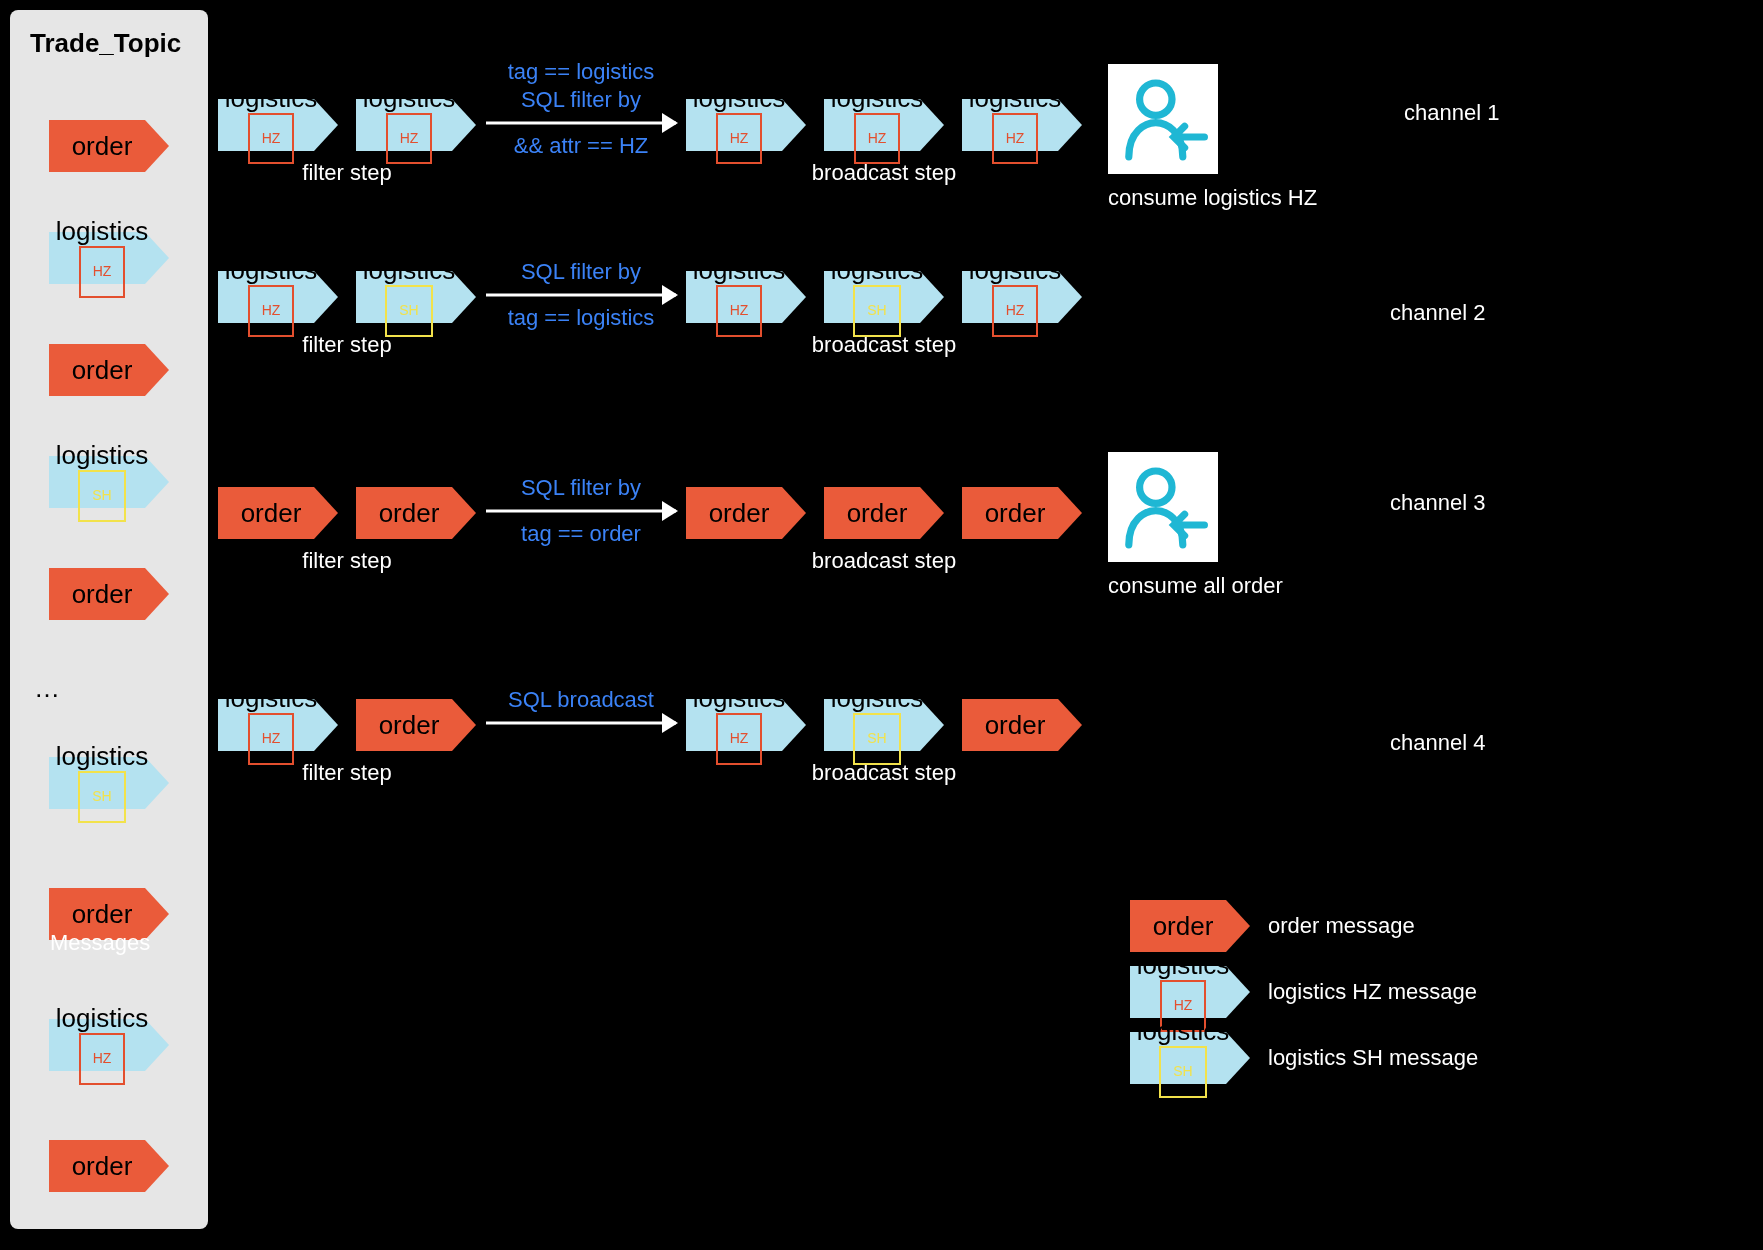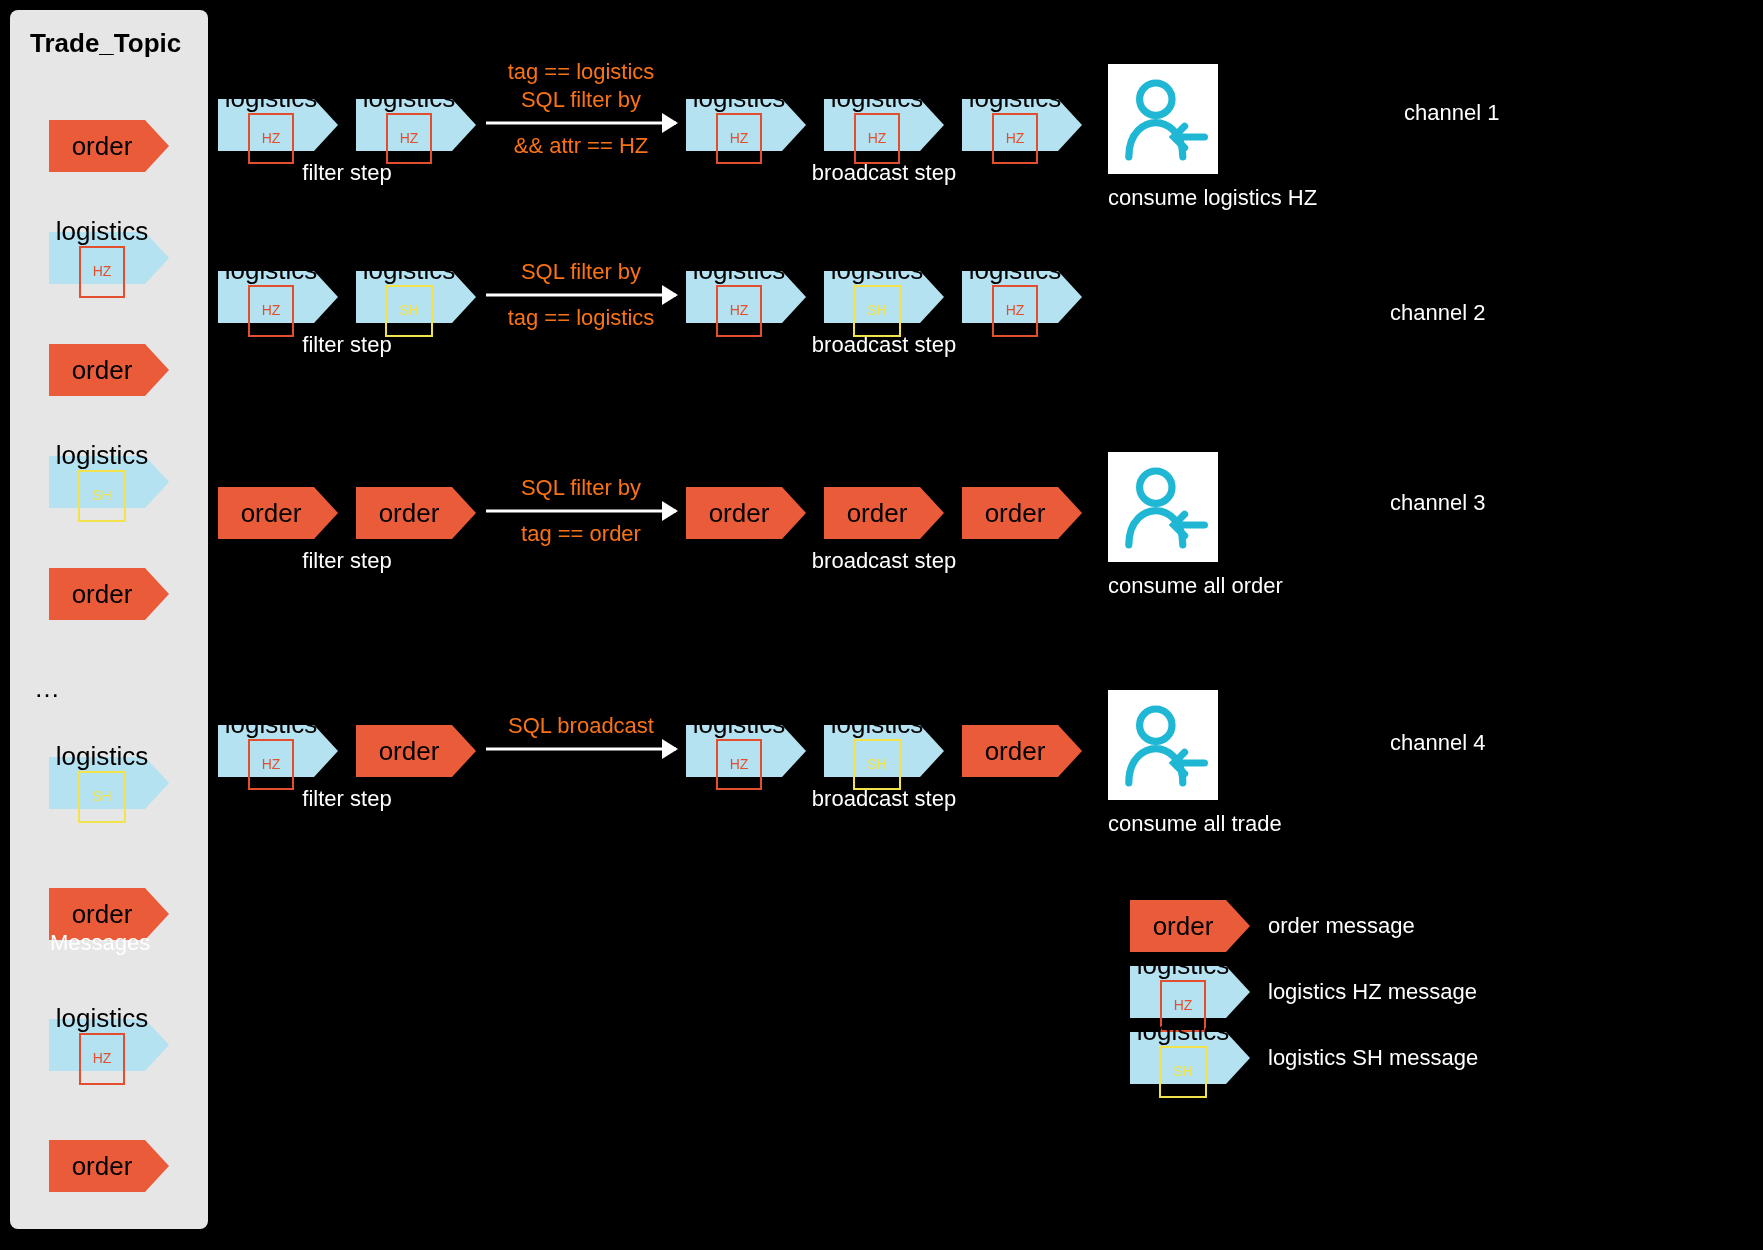--- a/index.html
+++ b/index.html
@@ -16,21 +16,21 @@
   .sub-sh{color:#F2E24B;border-color:#F2E24B;}
 
   .row{position:absolute;display:flex;align-items:center;}
   .hbox{display:flex;flex-direction:column;align-items:center;}
   .hbox .caption{color:#fff;font-size:22px;white-space:nowrap;}
   .pair{display:flex;gap:18px;}
   .triple{display:flex;gap:18px;}
   .arrow{position:relative;height:0;}
   .arrow .line{position:absolute;top:50%;left:0;right:0;height:3px;background:#fff;transform:translateY(-50%);}
   .arrow .head{position:absolute;right:-2px;top:50%;transform:translateY(-50%);width:0;height:0;border-left:16px solid #fff;border-top:10px solid transparent;border-bottom:10px solid transparent;}
-  .arrow .cap{position:absolute;left:50%;transform:translateX(-50%);color:#f97316;font-size:22px;white-space:nowrap;}
+  .arrow .cap{position:absolute;left:50%;transform:translateX(-50%);color:#3b82f6;font-size:22px;white-space:nowrap;}
 
   .user-box{width:110px;height:110px;background:#fff;display:flex;align-items:center;justify-content:center;}
   .user-box svg{width:90px;height:90px;}
   .user-block{display:flex;flex-direction:column;}
   .user-block .ulabel{margin-top:10px;font-size:22px;text-align:center;line-height:1.25;}
 
   .legend{position:absolute;display:flex;flex-direction:column;gap:14px;}
   .legend-row{display:flex;align-items:center;gap:18px;}
   .legend-row .lt{font-size:22px;}
 
@@ -391,32 +391,20 @@
             <div class="tag-body">
               <svg viewBox="0 0 120 52">
                 <polygon points="0,0 96,0 120,26 96,52 0,52" fill="#EA5B3A"></polygon>
               </svg>
             </div>
             <div class="tag-label">order</div>
           </div>
       </div>
       <div class="caption">broadcast step</div>
     </div>
-    <div class="user-block" style="margin-left:26px;">
-      <div class="user-box">
-          <svg viewBox="0 0 100 100">
-            <g fill="none" stroke="#1FB7D4" stroke-width="8" stroke-linecap="round">
-              <circle cx="42" cy="28" r="18"></circle>
-              <path d="M12 92 C12 64 30 54 42 54 C54 54 72 64 72 92"></path>
-              <path d="M96 70 L64 70 M74 58 L62 70 L74 82"></path>
-            </g>
-          </svg>
-        </div>
-      <div class="ulabel">consume all trade</div>
-    </div>
   </div>
   <div class="channel-label" style="left:1390px;top:730px;">channel 4</div>
 
   <div class="legend" style="left:1130px;top:900px;">
     <div class="legend-row">
       <div class="tag" style="margin:0;">
           <div class="tag-body">
             <svg viewBox="0 0 120 52">
               <polygon points="0,0 96,0 120,26 96,52 0,52" fill="#EA5B3A"></polygon>
             </svg>

